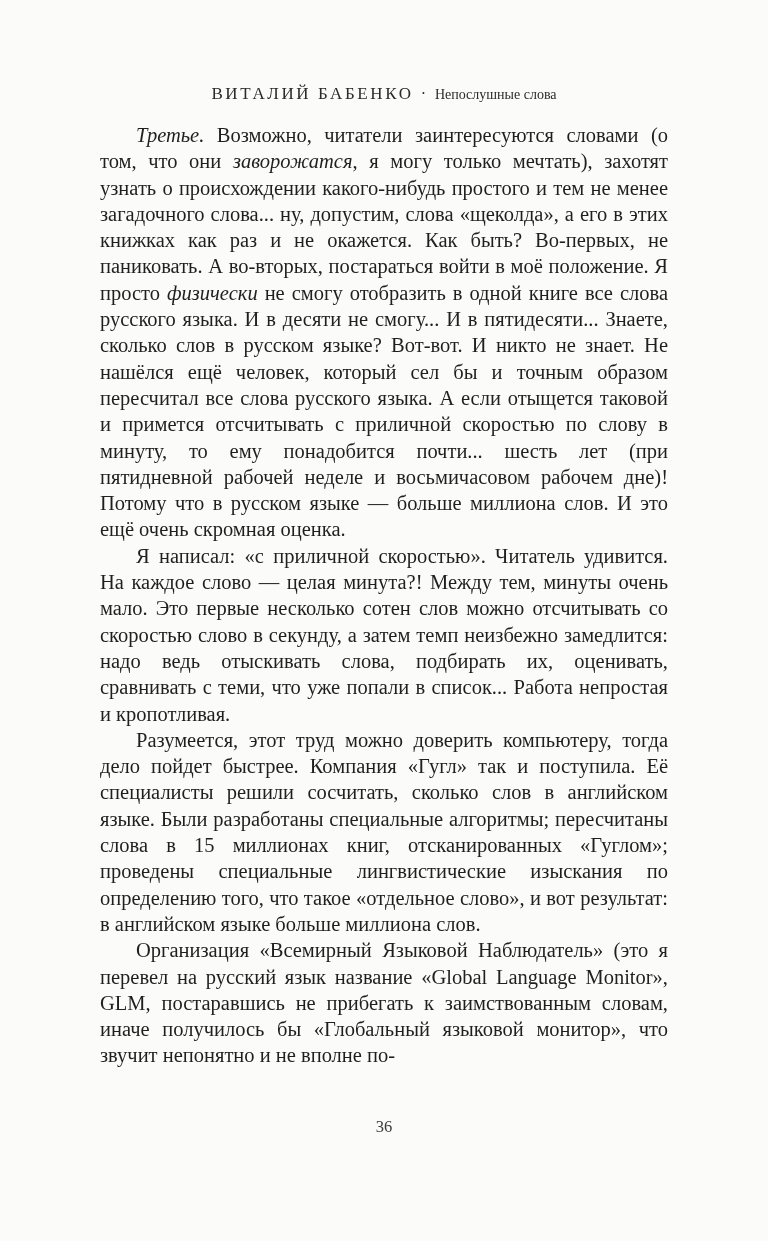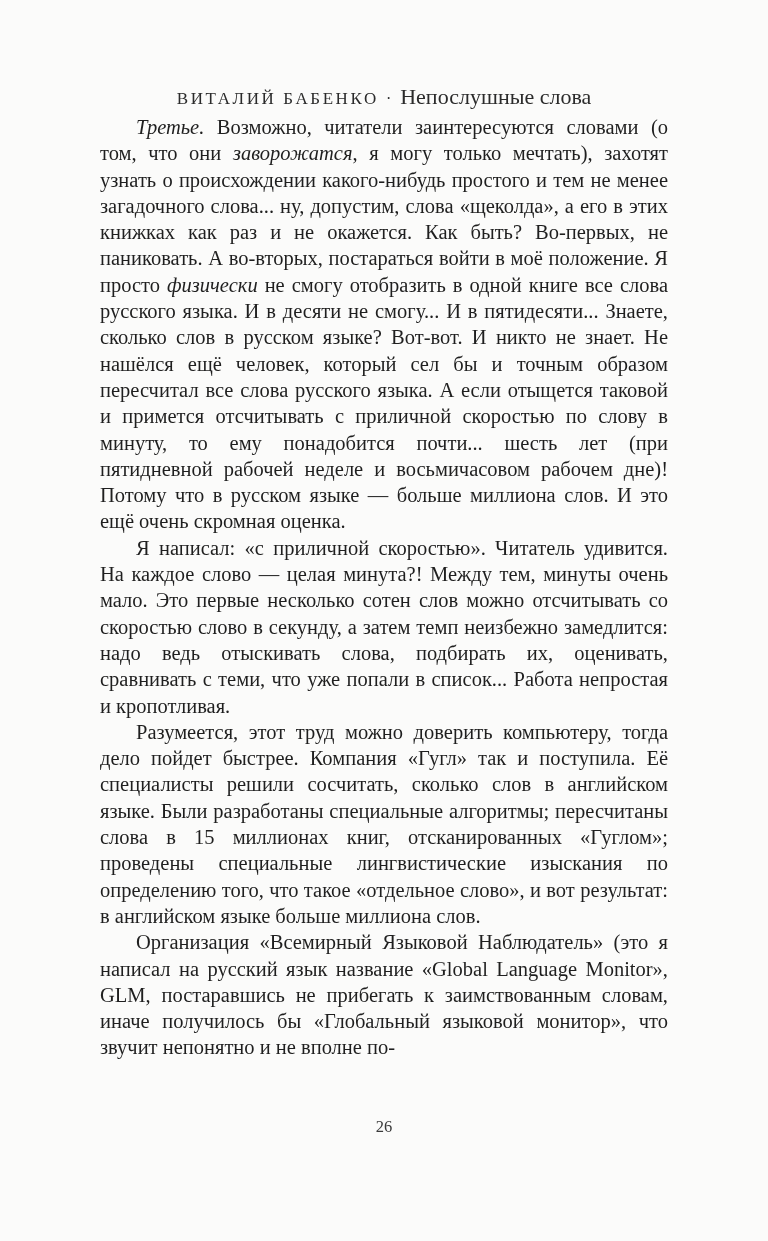--- a/index.html
+++ b/index.html
@@ -24,25 +24,25 @@
   }
   .running-head .author {
     font-size: 17px;
     letter-spacing: 2.6px;
   }
   .running-head .sep {
     font-size: 16px;
     margin: 0 5px 0 3px;
   }
   .running-head .title {
-    font-size: 22px;
+    font-size: 14px;
   }
   .body-text {
     position: absolute;
-    top: 114px;
+    top: 122px;
     left: 100px;
     width: 568px;
     font-size: 20.5px;
     line-height: 26.3px;
     text-align: justify;
     color: #1f1f1f;
   }
   .body-text p {
     margin: 0;
     text-indent: 36px;
@@ -68,18 +68,18 @@
   <div class="running-head">
     <span class="author">ВИТАЛИЙ БАБЕНКО</span>
     <span class="sep">·</span>
     <span class="title">Непослушные слова</span>
   </div>
 
   <div class="body-text" id="body-text">
       <p><span class="it">Третье.</span><span> Возможно, читатели заинтересуются словами (о том, что они </span><span class="it">заворожатся</span><span>, я могу только мечтать), захотят узнать о происхождении какого-нибудь простого и тем не менее загадочного слова... ну, допустим, слова «щеколда», а его в этих книжках как раз и не окажется. Как быть? Во-первых, не паниковать. А во-вторых, постараться войти в моё положение. Я просто </span><span class="it">физически</span><span> не смогу отобразить в одной книге все слова русского языка. И в десяти не смогу... И в пятидесяти... Знаете, сколько слов в русском языке? Вот-вот. И никто не знает. Не нашёлся ещё человек, который сел бы и точным образом пересчитал все слова русского языка. А если отыщется таковой и примется отсчитывать с приличной скоростью по слову в минуту, то ему понадобится почти... шесть лет (при пятидневной рабочей неделе и восьмичасовом рабочем дне)! Потому что в русском языке — больше миллиона слов. И это ещё очень скромная оценка.</span></p>
       <p><span>Я написал: «с приличной скоростью». Читатель удивится. На каждое слово — целая минута?! Между тем, минуты очень мало. Это первые несколько сотен слов можно отсчитывать со скоростью слово в секунду, а затем темп неизбежно замедлится: надо ведь отыскивать слова, подбирать их, оценивать, сравнивать с теми, что уже попали в список... Работа непростая и кропотливая.</span></p>
       <p><span>Разумеется, этот труд можно доверить компьютеру, тогда дело пойдет быстрее. Компания «Гугл» так и поступила. Её специалисты решили сосчитать, сколько слов в английском языке. Были разработаны специальные алгоритмы; пересчитаны слова в 15 миллионах книг, отсканированных «Гуглом»; проведены специальные лингвистические изыскания по определению того, что такое «отдельное слово», и вот результат: в английском языке больше миллиона слов.</span></p>
-      <p><span>Организация «Всемирный Языковой Наблюдатель» (это я написал на русский язык название «Global Language Monitor», GLM, постаравшись не прибегать к заимствованным словам, иначе получилось бы «Глобальный языковой монитор», что звучит непонятно и не вполне по-</span></p>
+      <p><span>Организация «Всемирный Языковой Наблюдатель» (это я перевел на русский язык название «Global Language Monitor», GLM, постаравшись не прибегать к заимствованным словам, иначе получилось бы «Глобальный языковой монитор», что звучит непонятно и не вполне по-</span></p>
     </div>
 
-  <div class="folio">26</div>
+  <div class="folio">36</div>
 
 </div>
 
 </body></html>

